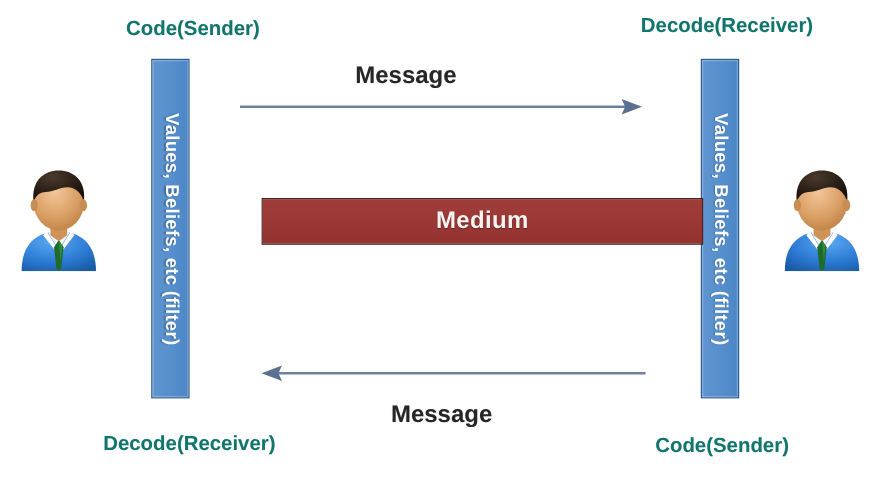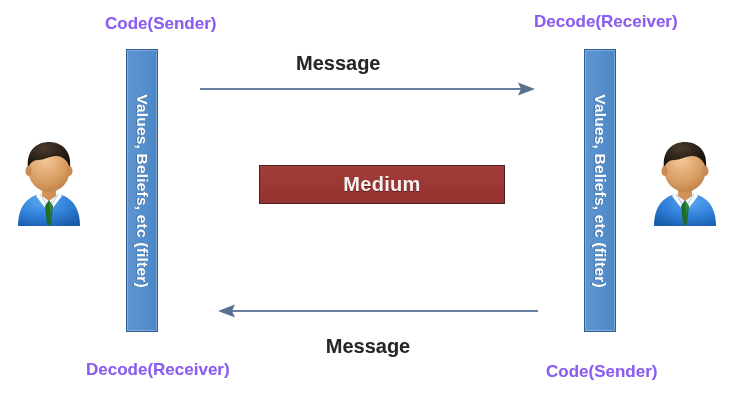--- a/index.html
+++ b/index.html
@@ -50,21 +50,21 @@
     letter-spacing: 0.2px;
     text-shadow: 0 1px 1px rgba(0,0,0,0.25);
   }
 
   #filter-bar-left  { left: 126px; top: 49px; width: 30px; height: 281px; }
   #filter-bar-right { left: 584px; top: 49px; width: 30px; height: 281px; }
 
   
   .corner-label {
     position: absolute;
-    color: #8b5cf6;
+    color: #0f766e;
     font-size: 17px;
     font-weight: bold;
     white-space: nowrap;
     text-shadow: 0 0 1px rgba(0,0,0,0.15);
   }
   #label-top-left     { left: 105px; top: 14px; }
   #label-top-right    { left: 534px; top: 12px; }
   #label-bottom-left  { left: 86px;  top: 360px; }
   #label-bottom-right { left: 546px; top: 362px; }
 
@@ -102,29 +102,28 @@
     line-height: 27px;
     white-space: nowrap;
     text-shadow: 0 0 1px rgba(0,0,0,0.15);
   }
 
   
   #medium-box {
     position: absolute;
     left: 218px;
     top: 165px;
-    width: 246px;
+    width: 368px;
     height: 39px;
     background: linear-gradient(to bottom, #a03c3a 0%, #9b3734 55%, #93322f 100%);
     border: 1px solid #4a2220;
     display: flex;
     align-items: center;
     justify-content: center;
     box-sizing: border-box;
-    margin-left: 41px;
   }
   #medium-box .medium-text {
     color: #f7f1ef;
     font-size: 20px;
     font-weight: bold;
     letter-spacing: 0.3px;
     text-shadow: 0 1px 1px rgba(0,0,0,0.4);
   }
 </style>
 </head>

